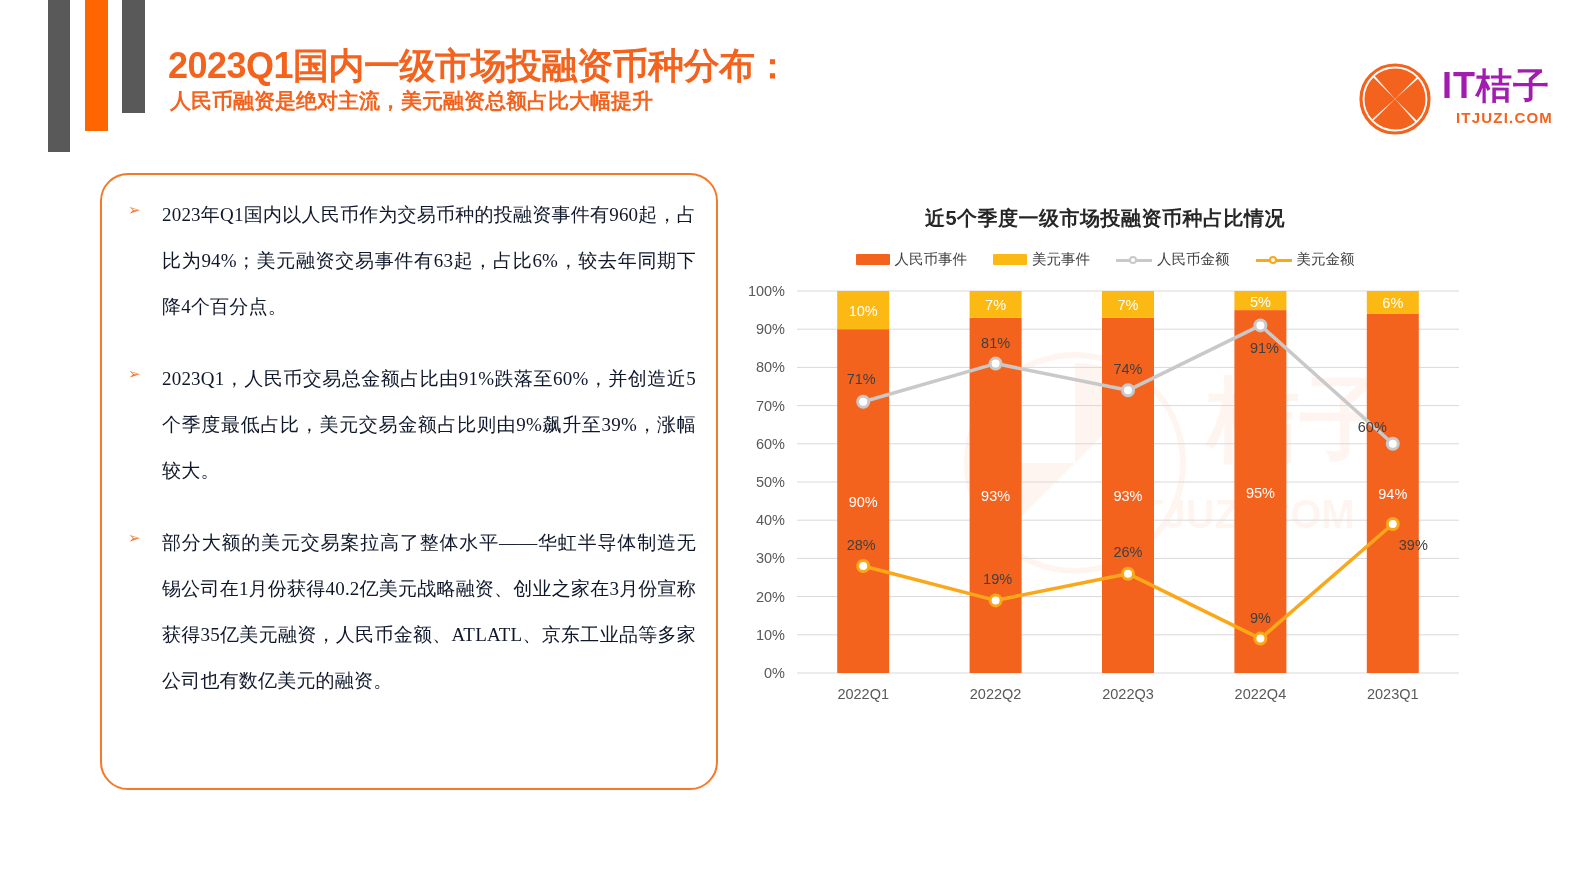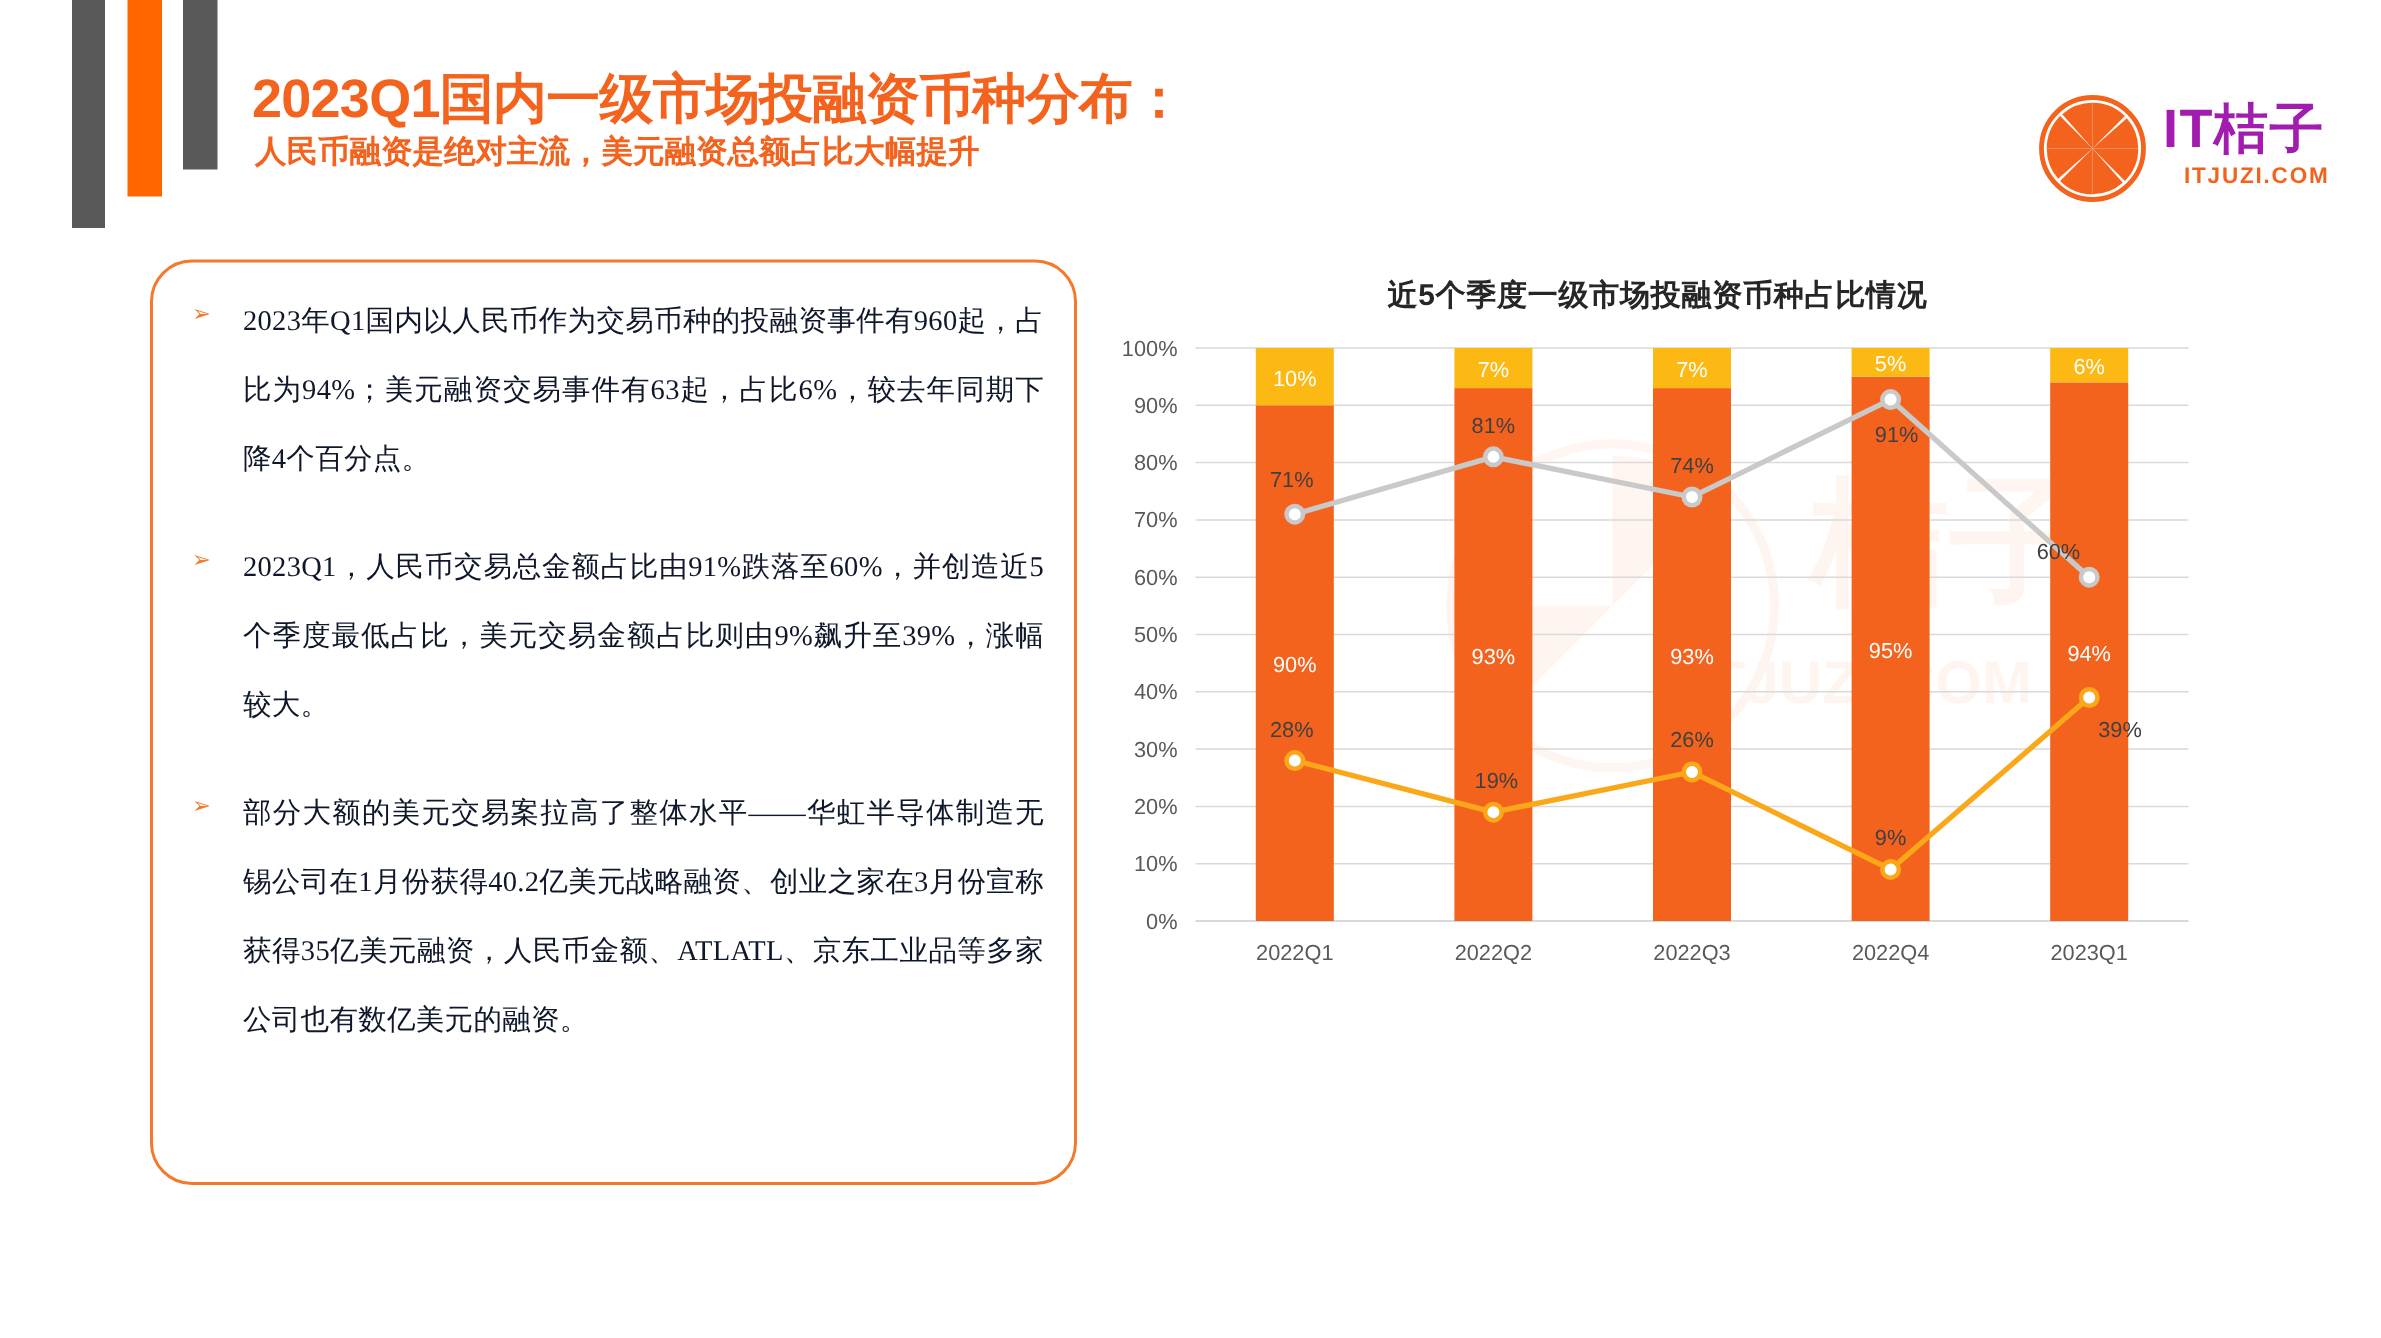--- a/index.html
+++ b/index.html
@@ -126,21 +126,21 @@
     left: 735px;
     top: 180px;
     width: 740px;
     height: 580px;
   }
   #chart-title {
     text-align: center;
     font-size: 20px;
     font-weight: bold;
     color: #262626;
-    margin-top: 3px;
+    margin-top: 25px;
     letter-spacing: 0.5px;
   }
   #chart-legend {
     display: flex;
     justify-content: center;
     align-items: center;
     gap: 26px;
     margin-top: 18px;
   }
   .legend-item {
@@ -236,20 +236,44 @@
     </div>
     <div class="bullet-row">
       <div class="bullet-marker">➢</div>
       <div class="bullet-text">部分大额的美元交易案拉高了整体水平——华虹半导体制造无锡公司在1月份获得40.2亿美元战略融资、创业之家在3月份宣称获得35亿美元融资，人民币金额、ATLATL、京东工业品等多家公司也有数亿美元的融资。</div>
     </div>
   </div>
 
   <div id="chart-panel">
     <div id="chart-title">近5个季度一级市场投融资币种占比情况</div>
 
+    <div id="chart-legend">
+      <div class="legend-item">
+        <span class="legend-swatch-bar" id="lg-sw-0" style="background: rgb(244, 99, 30);"></span>
+        <span>人民币事件</span>
+      </div>
+      <div class="legend-item">
+        <span class="legend-swatch-bar" id="lg-sw-1" style="background: rgb(253, 185, 19);"></span>
+        <span>美元事件</span>
+      </div>
+      <div class="legend-item">
+        <span class="legend-swatch-line">
+          <span class="ln" id="lg-ln-2" style="background: rgb(201, 201, 201);"></span>
+            <span class="dot" id="lg-dt-2" style="border: 2.5px solid rgb(201, 201, 201);"></span>
+        </span>
+        <span>人民币金额</span>
+      </div>
+      <div class="legend-item">
+        <span class="legend-swatch-line">
+          <span class="ln" id="lg-ln-3" style="background: rgb(250, 168, 26);"></span>
+            <span class="dot" id="lg-dt-3" style="border: 2.5px solid rgb(250, 168, 26);"></span>
+        </span>
+        <span>美元金额</span>
+      </div>
+    </div>
 
     <div id="plot-wrap">
       <svg id="plot-svg" width="740" height="430">
           <g opacity="0.06">
             <circle cx="340.03999999999996" cy="179.9" r="108" fill="none" stroke="#F4631E" stroke-width="6"></circle>
             <path d="M 340.03999999999996 179.9 L 340.03999999999996 79.9 A 100 100 0 0 1 411.03999999999996 108.9 Z" fill="#F4631E"></path>
             <path d="M 340.03999999999996 179.9 L 240.03999999999996 179.9 A 100 100 0 0 0 269.03999999999996 250.9 Z" fill="#F4631E"></path>
             <text x="472.44" y="168.44" fill="#F4631E" font-size="92" font-weight="bold" font-family="&quot;Liberation Sans&quot;, sans-serif">桔子</text>
             <text x="393" y="244.84" fill="#F4631E" font-size="40" font-weight="bold" font-family="&quot;Liberation Sans&quot;, sans-serif">ITJUZI.COM</text>
           </g>

